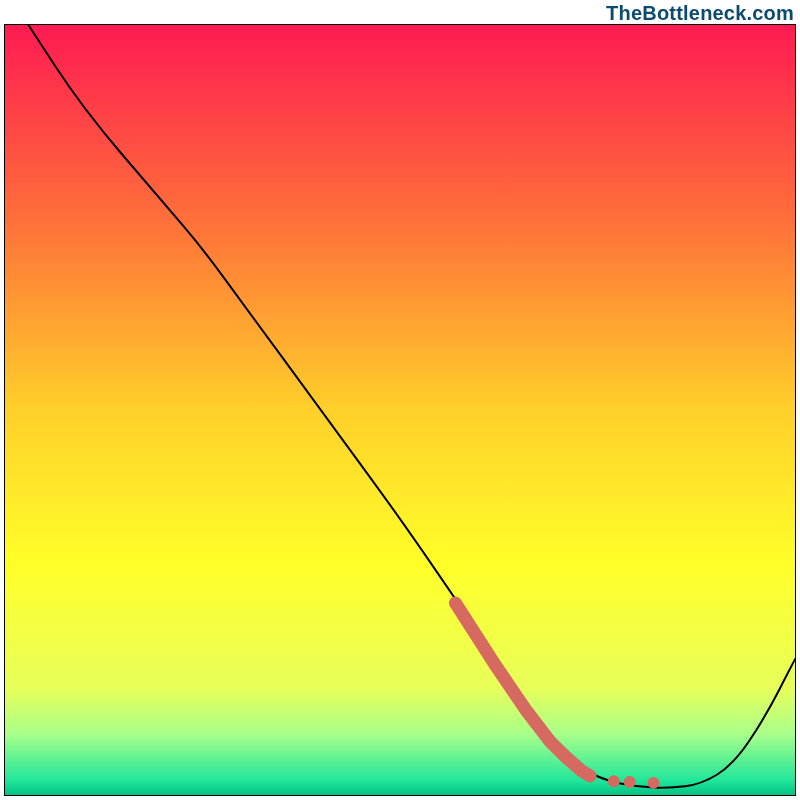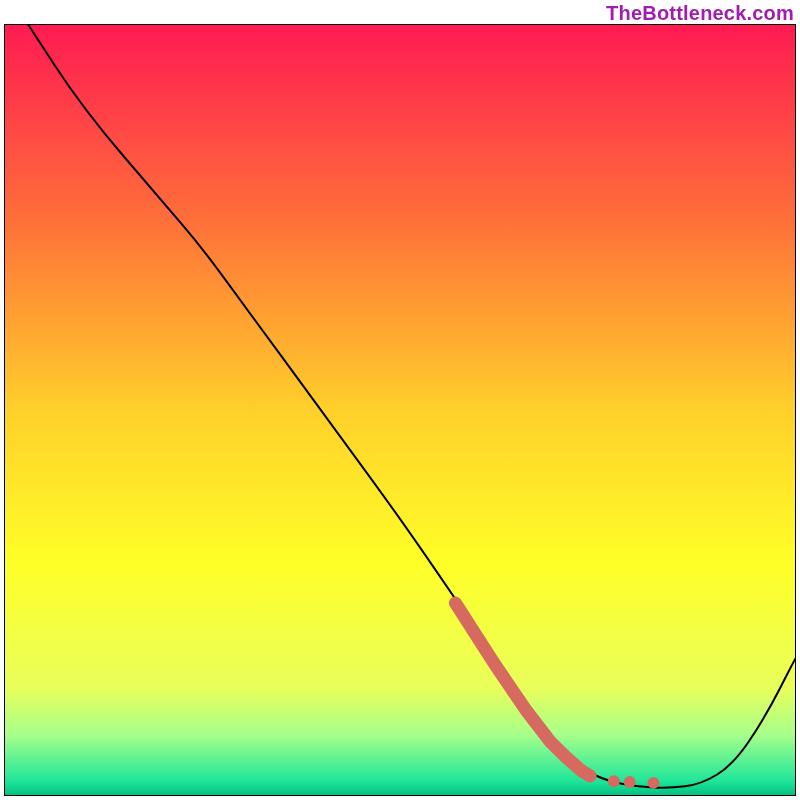--- a/index.html
+++ b/index.html
@@ -10,21 +10,21 @@
     overflow: hidden;
     font-family: Arial, Helvetica, sans-serif;
     background: #ffffff;
   }
   .watermark {
     position: absolute;
     top: 2px;
     right: 6px;
     font-size: 20px;
     font-weight: 600;
-    color: #a21caf;
+    color: #0c4a6e;
     letter-spacing: 0.2px;
     z-index: 5;
     user-select: none;
   }
   .plot-wrap {
     position: absolute;
     top: 24px;
     left: 4px;
     width: 792px;
     height: 772px;

